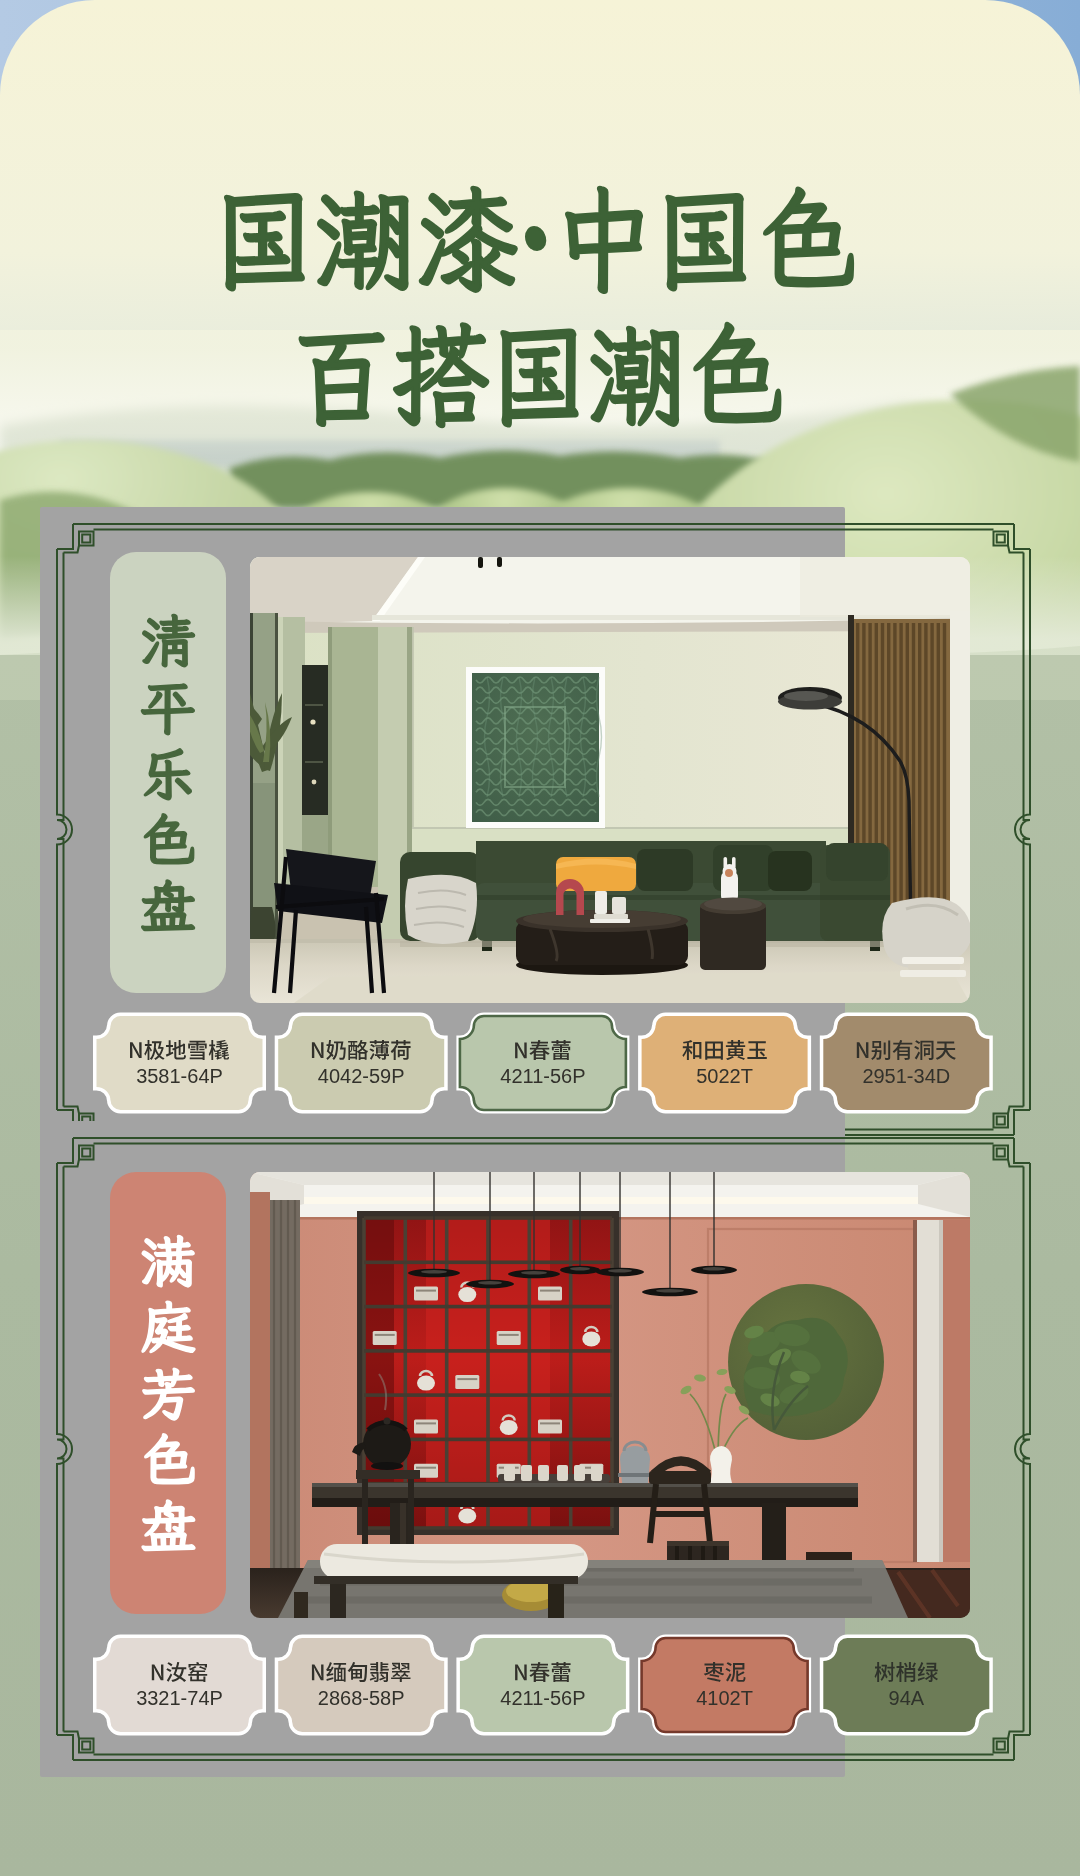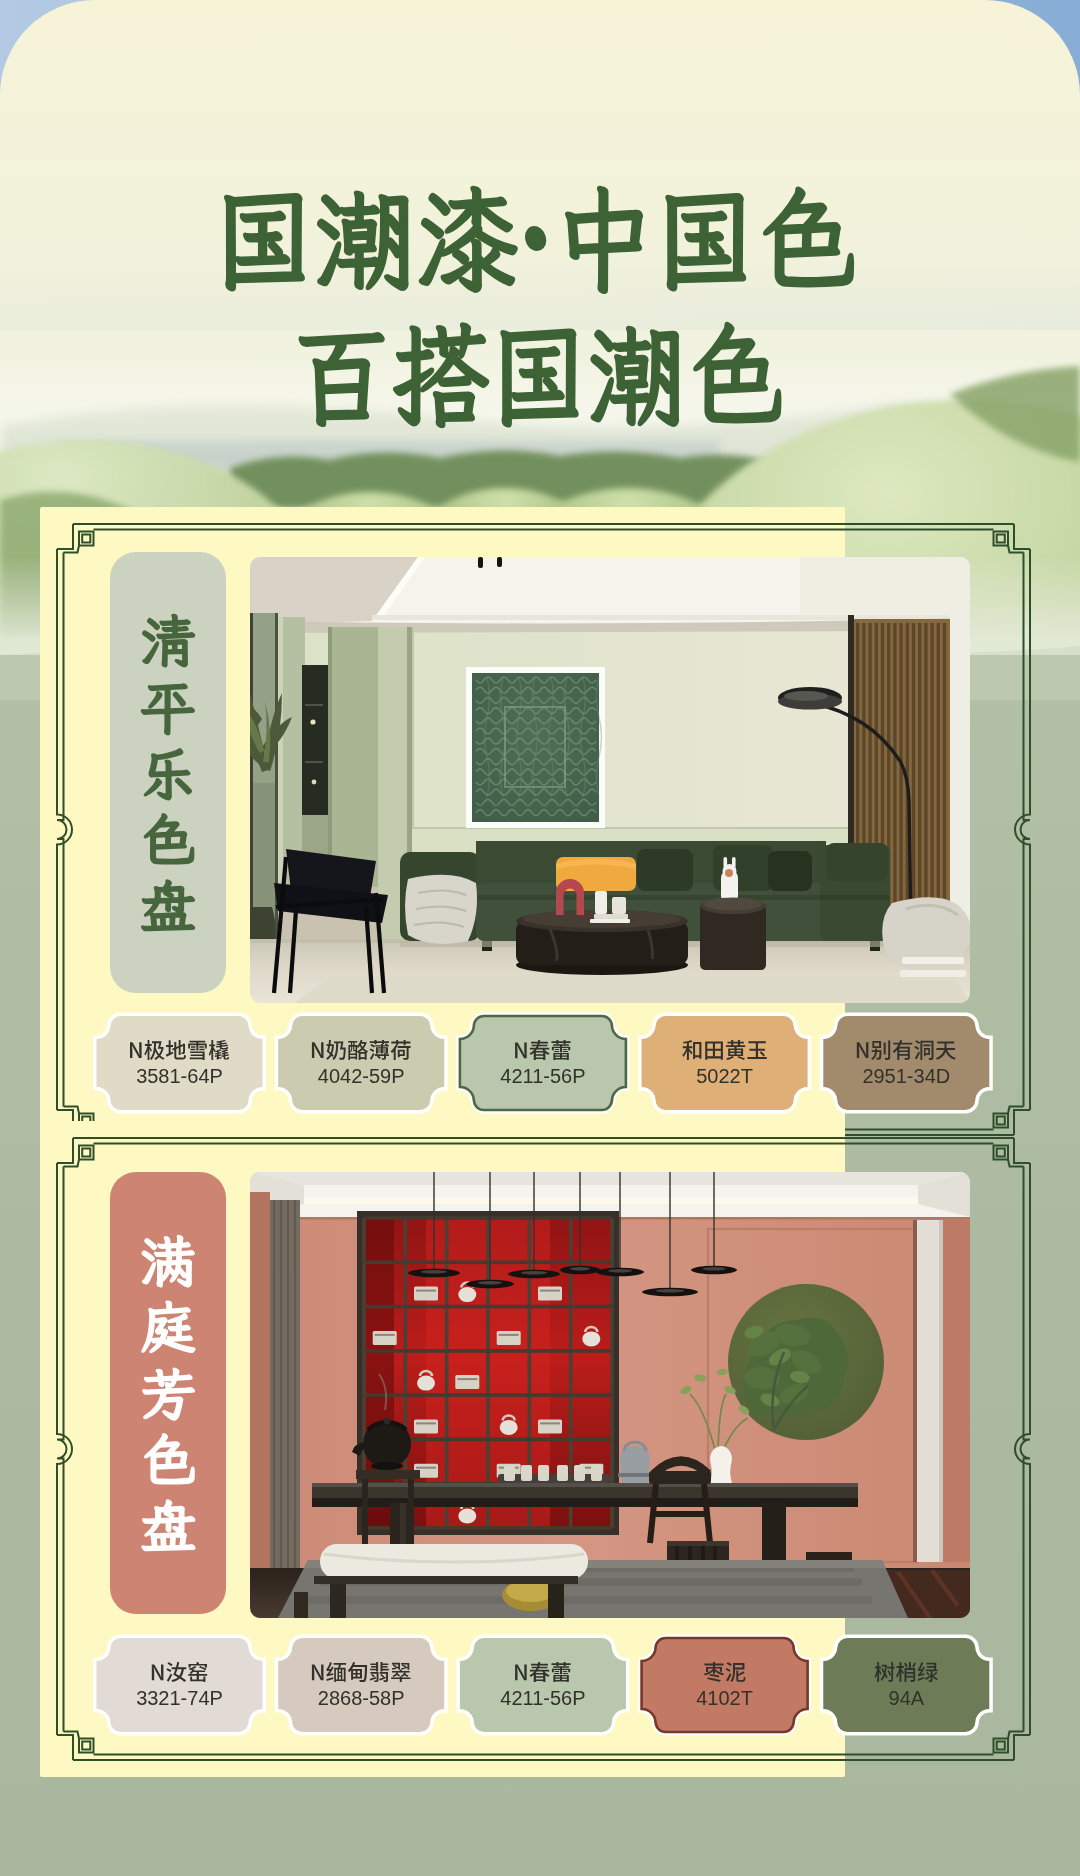--- a/index.html
+++ b/index.html
@@ -1,16 +1,16 @@
 <!DOCTYPE html>
 <html><head><meta charset="utf-8">
 <style>
 html,body{margin:0;padding:0;background:#fff}
 body{width:1080px;height:1876px;position:relative;overflow:hidden;font-family:"Liberation Sans",sans-serif}
-.card{position:absolute;left:40px;width:805px;background:#fef9c3;border-radius:2px}
+.card{position:absolute;left:40px;width:805px;background:#a3a3a3;border-radius:2px}
 .pill{position:absolute;left:70px;top:45px;width:116px;height:441px;border-radius:26px}
 </style></head>
 <body>
 
 <svg width="1080" height="1876" viewBox="0 0 1080 1876" style="position:absolute;left:0;top:0">
 <defs>
 <linearGradient id="sky" x1="0" y1="0" x2="1" y2="0">
  <stop offset="0" stop-color="#b4cae4"></stop>
         <stop offset="0.5" stop-color="#a3bfdc"></stop>
         <stop offset="1" stop-color="#87add6"></stop>

